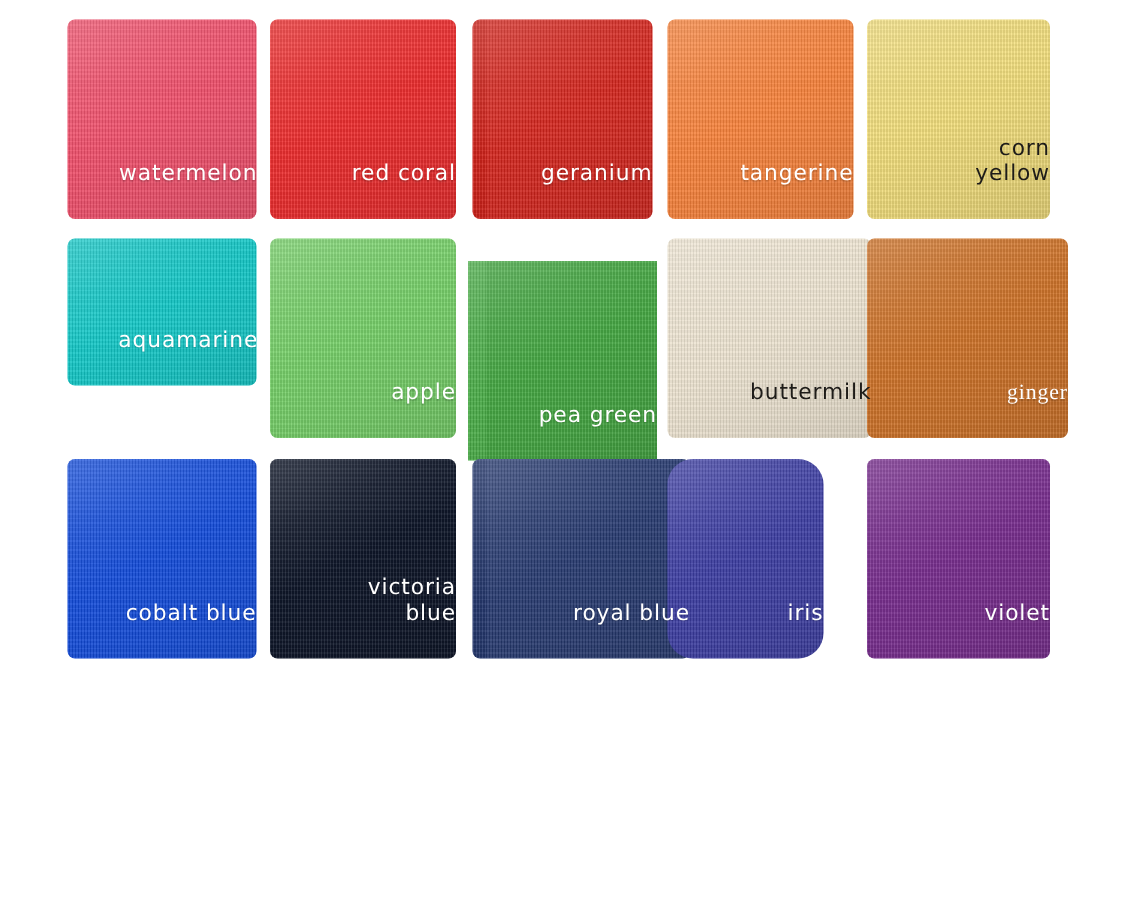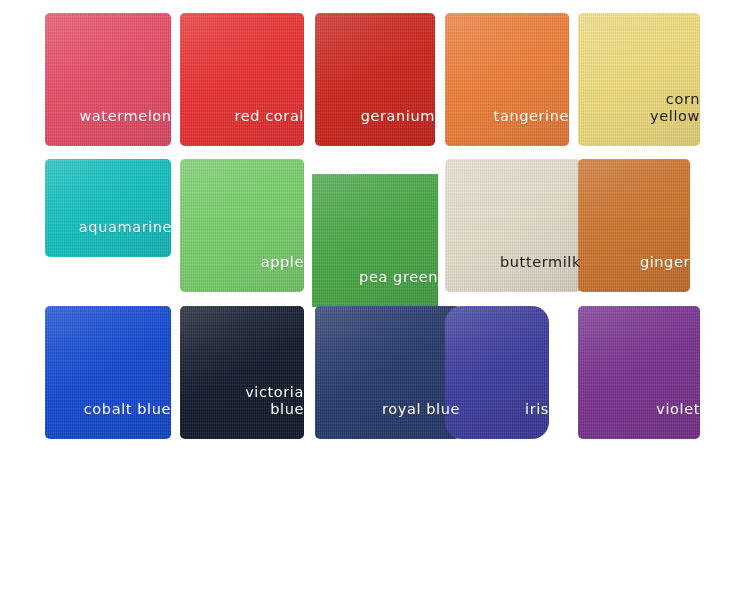--- a/index.html
+++ b/index.html
@@ -97,21 +97,21 @@
     <div class="swatch" style="left: 312px; top: 174px; width: 126px; height: 133px; background: rgb(72, 171, 70); border-radius: 0px;">
       <div class="weave"></div>
       <div class="sheen"></div>
       <div class="label light">pea green</div>
     </div>
     <div class="swatch" style="left: 445px; top: 159px; width: 136px; height: 133px; background: rgb(236, 227, 208); border-radius: 5px;">
       <div class="weave"></div>
       <div class="sheen"></div>
       <div class="label dark">buttermilk</div>
     </div>
-    <div class="swatch" style="left: 578px; top: 159px; width: 112px; height: 133px; background: rgb(210, 118, 44); border-radius: 5px;">
+    <div class="swatch" style="left: 578px; top: 159px; width: 134px; height: 133px; background: rgb(210, 118, 44); border-radius: 5px; font-family: Liberation Serif, serif;">
       <div class="weave"></div>
       <div class="sheen"></div>
       <div class="label light">ginger</div>
     </div>
     <div class="swatch" style="left: 45px; top: 306px; width: 126px; height: 133px; background: rgb(16, 73, 216); border-radius: 5px;">
       <div class="weave"></div>
       <div class="sheen"></div>
       <div class="label light">cobalt blue</div>
     </div>
     <div class="swatch" style="left: 180px; top: 306px; width: 124px; height: 133px; background: #0f172a; border-radius: 5px;">

